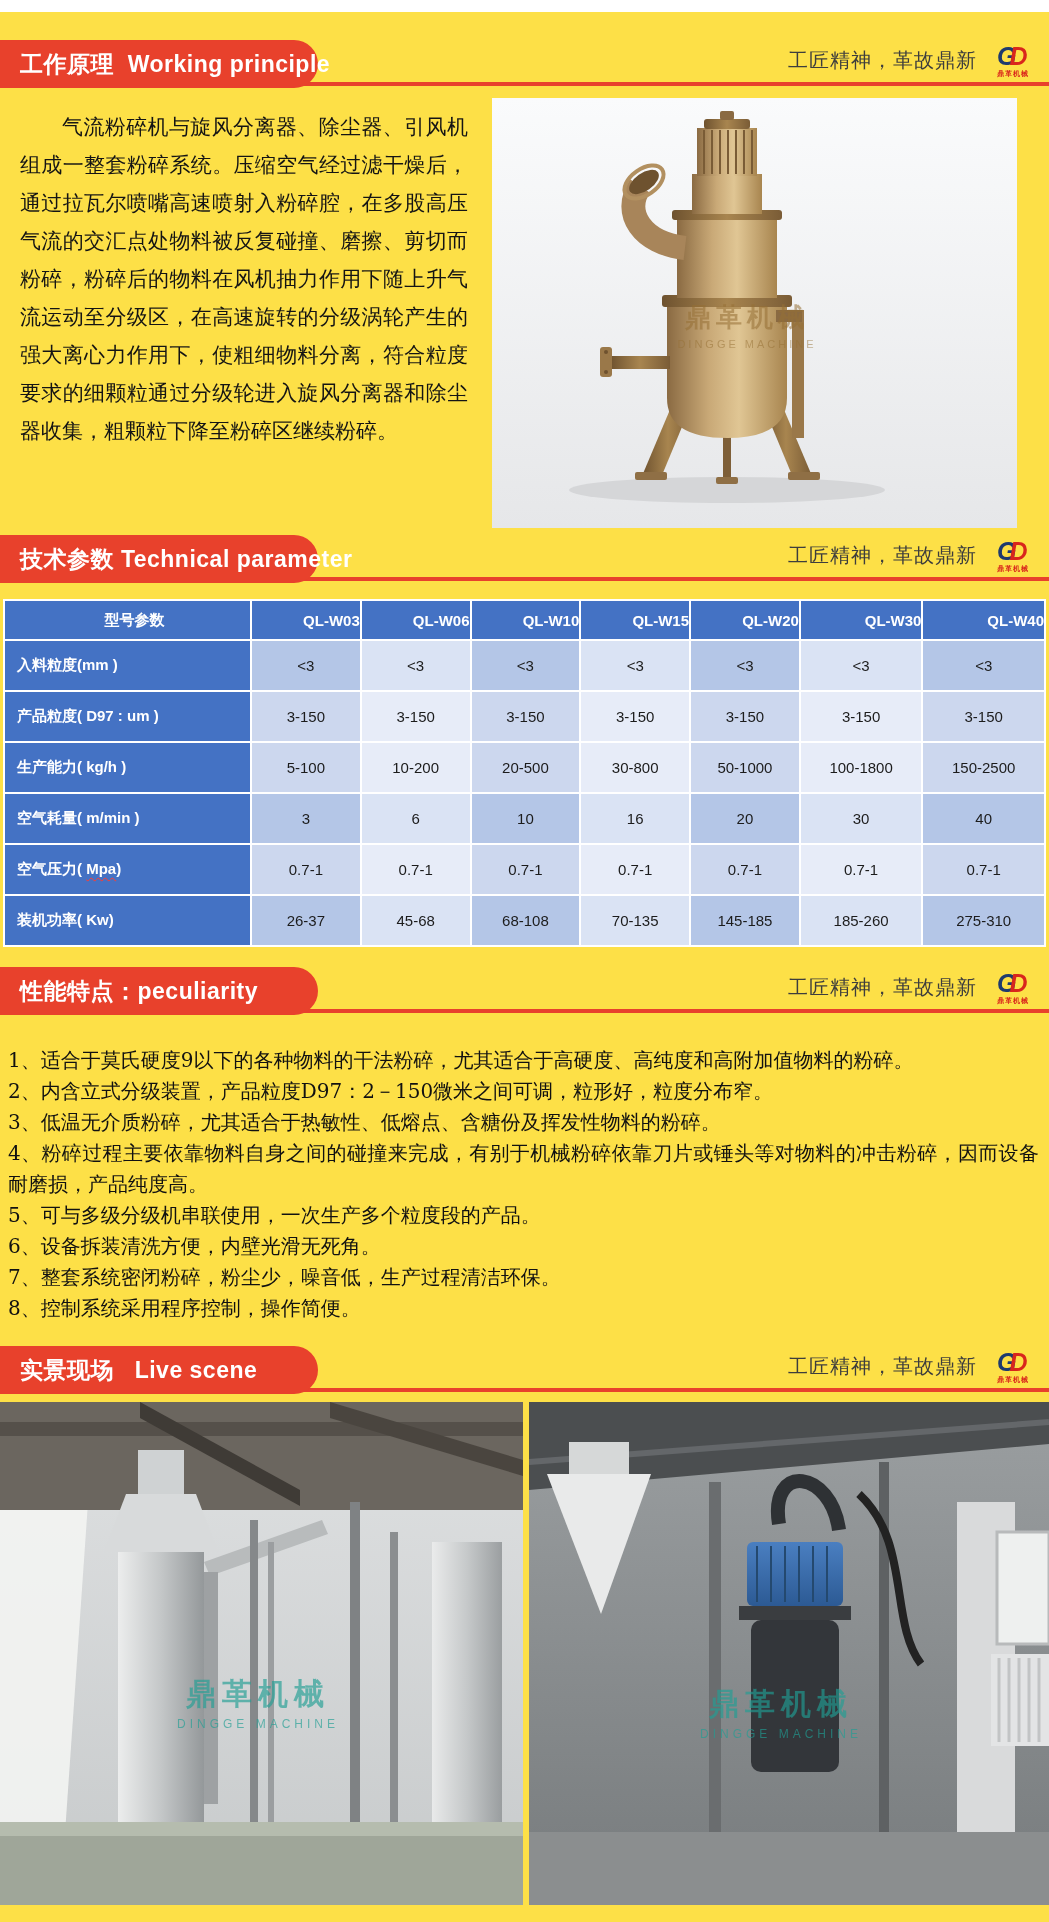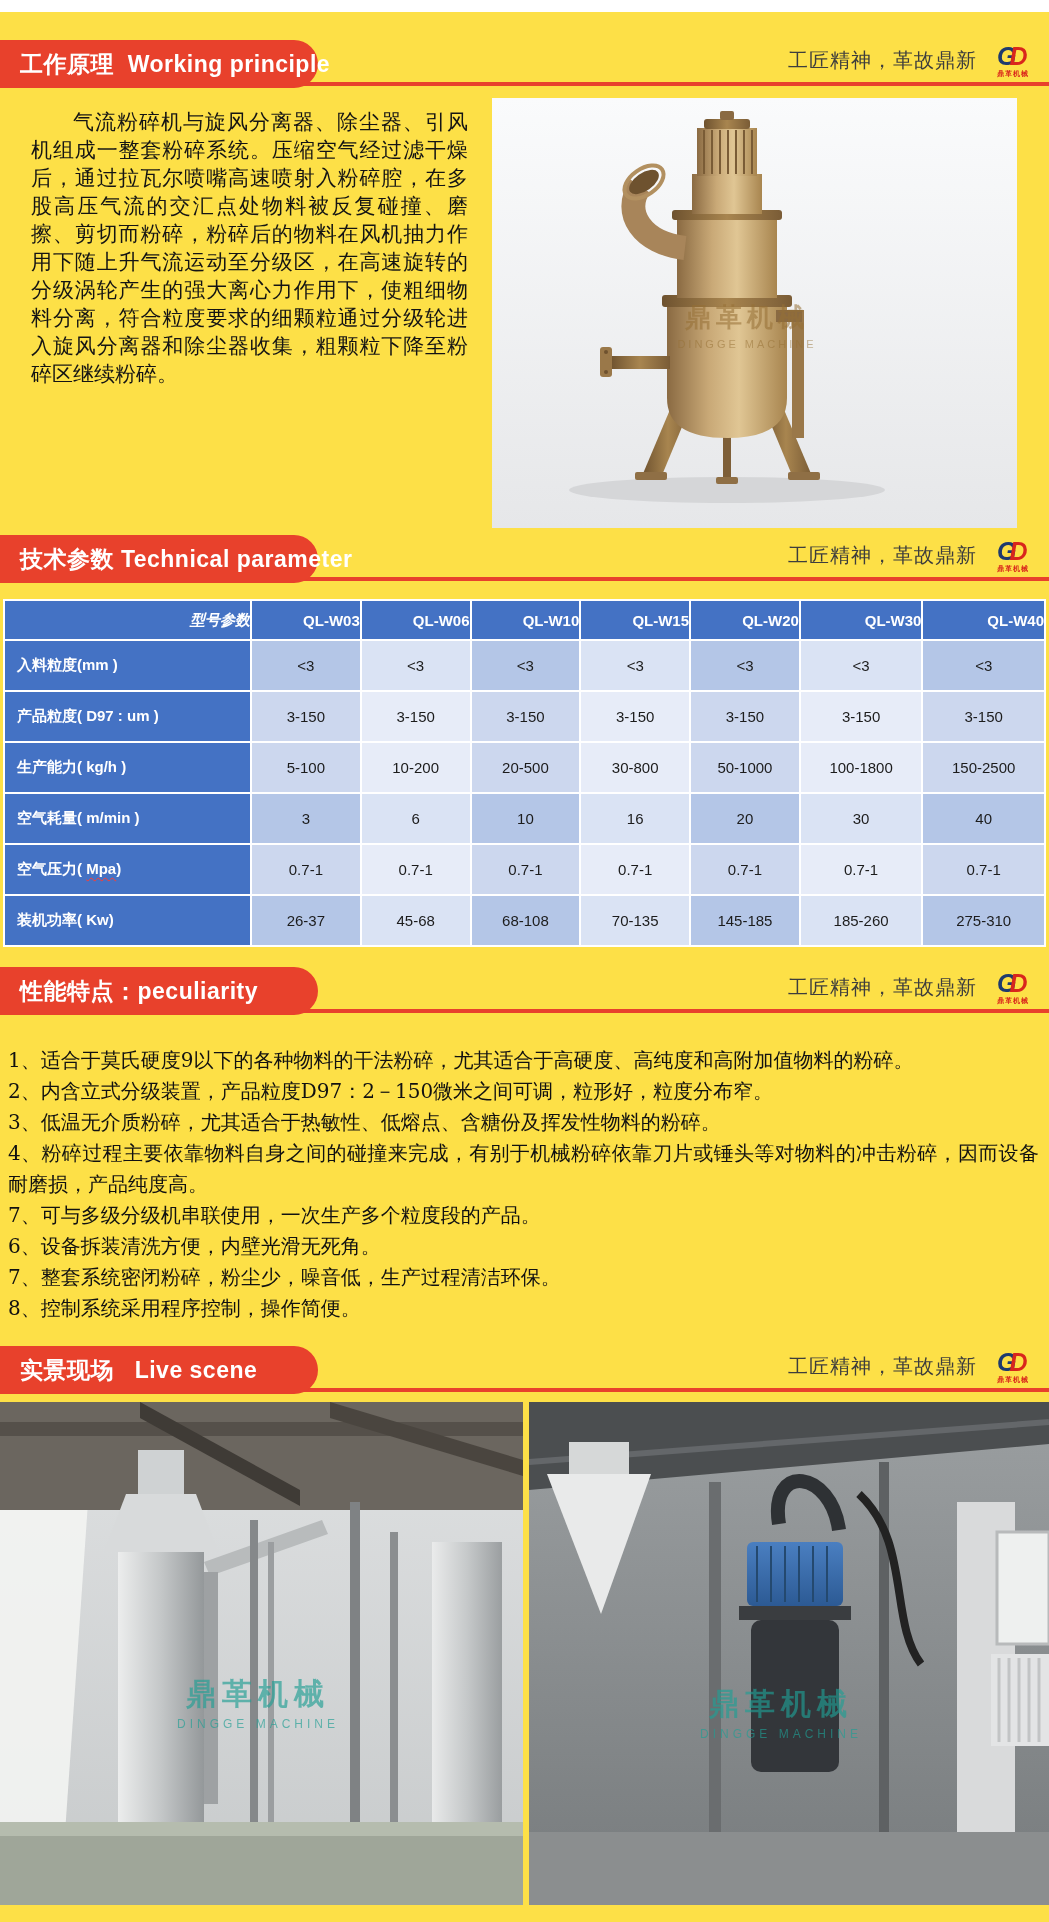--- a/index.html
+++ b/index.html
@@ -27,31 +27,31 @@
   .lg-d{color:#d9261c;margin-left:-7px;}
   .logo-caption{font-size:7px;color:#d9261c;letter-spacing:1px;margin-top:1px;font-weight:bold;}
 
   #hdr1{margin-top:28px;}
   #hdr2{margin-top:7px;}
   #hdr3{margin-top:20px;}
   #hdr4{margin-top:22px;}
 
   
   .sec1{display:flex;margin-top:10px;height:430px;}
-  .sec1-text{width:468px;padding-left:31px;font-family:"DejaVu Serif","Liberation Serif",serif;
-             font-size:21px;line-height:28px;color:#141414;text-align:justify;}
+  .sec1-text{width:468px;padding-left:20px;font-family:"DejaVu Serif","Liberation Serif",serif;
+             font-size:21px;line-height:38px;color:#141414;text-align:justify;}
   .sec1-text p{text-indent:2em;margin-top:10px;}
   .render-box{width:525px;height:430px;margin-left:auto;margin-right:32px;}
   .render-box svg{display:block;}
 
   
   .param-table{width:1043px;margin:16px 3px 0 3px;border-collapse:separate;border-spacing:2px;background:#fff;}
   .param-table th,.param-table td{font-size:15px;vertical-align:middle;}
   .param-table thead th{background:var(--table-header);color:#fff;font-weight:bold;height:38px;text-align:right;}
-  .param-table thead th.corner{text-align:right;padding-left:14px;width:245px;font-style:italic;}
+  .param-table thead th.corner{text-align:center;padding-left:14px;width:245px;}
   .param-table tbody th{background:var(--table-header);color:#fff;font-weight:bold;height:49px;
                         text-align:left;padding-left:12px;}
   .param-table tbody td{text-align:center;color:#1c1c1c;height:49px;}
   tr.rA td.cD{background:var(--cell-dark);}
   tr.rA td.cL{background:var(--cell-light);}
   tr.rB td.cD{background:#ccd7ee;}
   tr.rB td.cL{background:#e7ecf8;}
   .wavy{text-decoration:underline wavy #ff3b30;text-decoration-thickness:1px;text-underline-offset:3px;}
 
   
@@ -257,21 +257,21 @@
         <span class="logo-caption">鼎革机械</span>
       </span>
     </div>
   </div>
 
   <div class="features" id="feature-list">
       <div class="feature-item">1、适合于莫氏硬度9以下的各种物料的干法粉碎，尤其适合于高硬度、高纯度和高附加值物料的粉碎。</div>
       <div class="feature-item">2、内含立式分级装置，产品粒度D97：2－150微米之间可调，粒形好，粒度分布窄。</div>
       <div class="feature-item">3、低温无介质粉碎，尤其适合于热敏性、低熔点、含糖份及挥发性物料的粉碎。</div>
       <div class="feature-item">4、粉碎过程主要依靠物料自身之间的碰撞来完成，有别于机械粉碎依靠刀片或锤头等对物料的冲击粉碎，因而设备耐磨损，产品纯度高。</div>
-      <div class="feature-item">7、可与多级分级机串联使用，一次生产多个粒度段的产品。</div>
+      <div class="feature-item">5、可与多级分级机串联使用，一次生产多个粒度段的产品。</div>
       <div class="feature-item">6、设备拆装清洗方便，内壁光滑无死角。</div>
       <div class="feature-item">7、整套系统密闭粉碎，粉尘少，噪音低，生产过程清洁环保。</div>
       <div class="feature-item">8、控制系统采用程序控制，操作简便。</div>
     </div>
 
   <div class="hdr" id="hdr4">
     <div class="pill">
       <span>实景现场   Live scene</span>
     </div>
     <div class="hdr-right">

